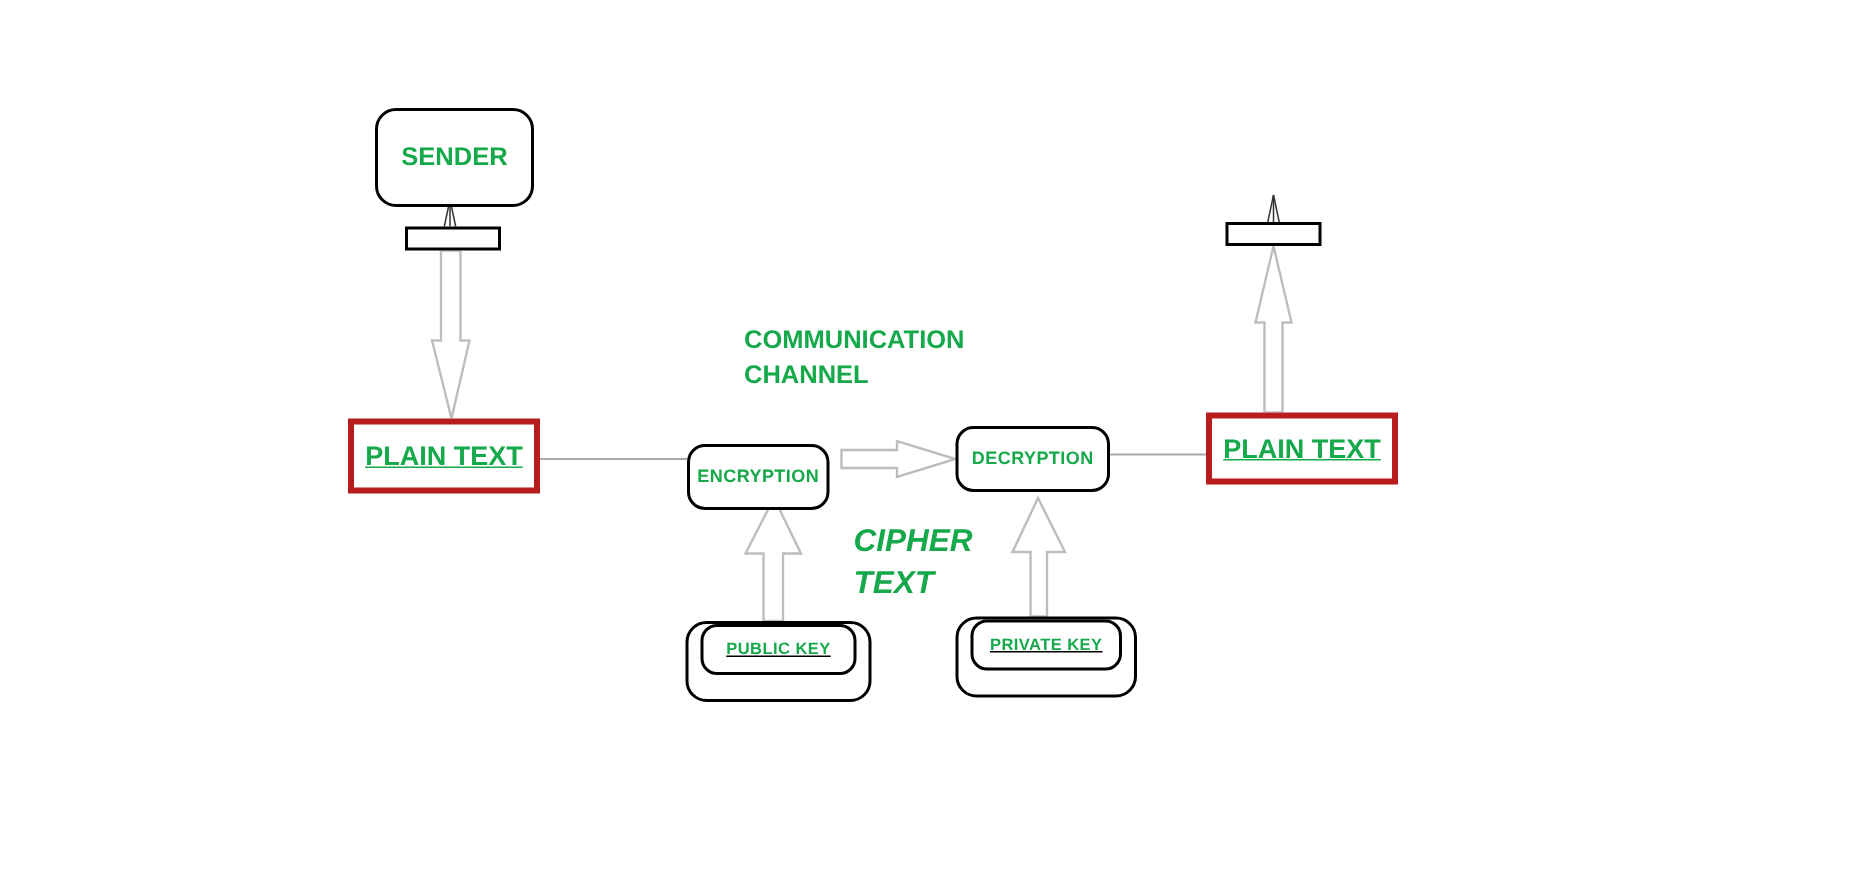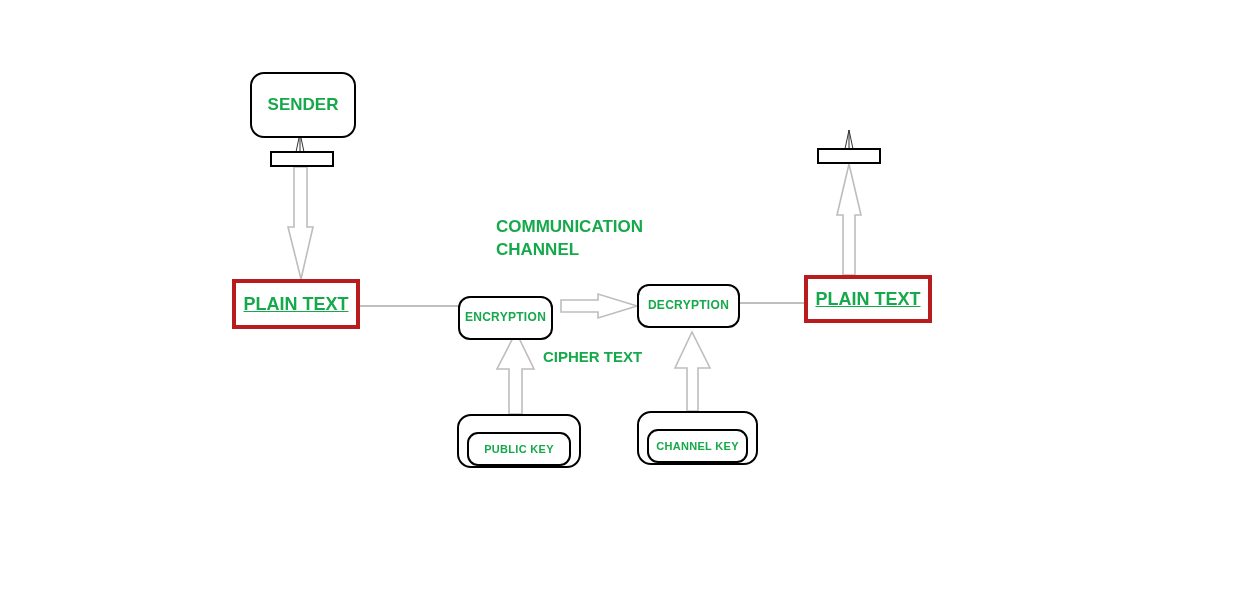--- a/index.html
+++ b/index.html
@@ -81,22 +81,23 @@
   #decryption-box { left: 637px; top: 284px; width: 103px; height: 44px; }
 
   
   .keybox-outer {
     position: absolute;
     border: 2px solid #000000;
     border-radius: 14px;
     background: #ffffff;
     box-sizing: border-box;
     display: flex;
-    align-items: flex-end;
+    align-items: flex-start;
     justify-content: center;
+    text-decoration: underline;
   }
   .keybox-inner {
     border: 2px solid #000000;
     border-radius: 11px;
     box-sizing: border-box;
     width: calc(100% - 16px);
     height: calc(100% - 16px);
     display: flex;
     align-items: center;
     justify-content: center;
@@ -115,22 +116,23 @@
     color: #16a94b;
     font-weight: bold;
     text-align: left;
     line-height: 1.35;
   }
   #comm-channel-label {
     left: 496px; top: 216px; width: 205px;
     font-size: 17px;
   }
   #cipher-text-label {
-    left: 543px; top: 347px; width: 130px;
-    font-size: 15px;
+    left: 569px; top: 347px; width: 130px;
+    font-size: 21px;
+    font-style: italic;
   }
 
   
   #connectors {
     position: absolute;
     left: 0; top: 0;
     width: 1235px;
     height: 594px;
     pointer-events: none;
   }
@@ -194,20 +196,20 @@
 
   <div class="node crypto" id="encryption-box">ENCRYPTION</div>
 
   <div class="node crypto" id="decryption-box">DECRYPTION</div>
 
   <div class="keybox-outer" id="public-key-box">
     <div class="keybox-inner">PUBLIC KEY</div>
   </div>
 
   <div class="keybox-outer" id="private-key-box">
-    <div class="keybox-inner">CHANNEL KEY</div>
+    <div class="keybox-inner">PRIVATE KEY</div>
   </div>
 
   <div class="label" id="comm-channel-label">COMMUNICATION CHANNEL</div>
 
   <div class="label" id="cipher-text-label">CIPHER TEXT</div>
 
 </div>
 
 </body></html>

